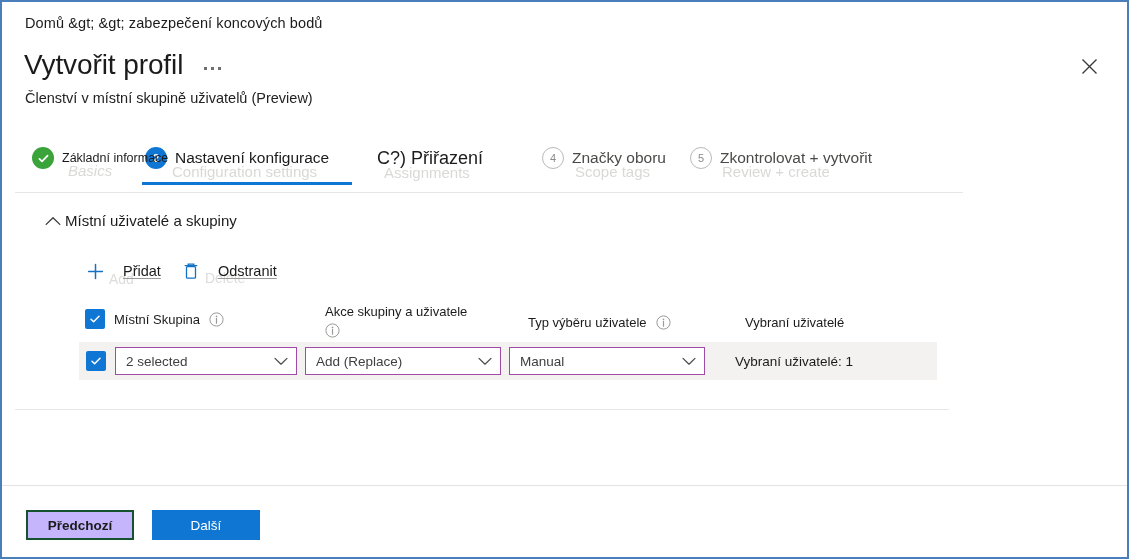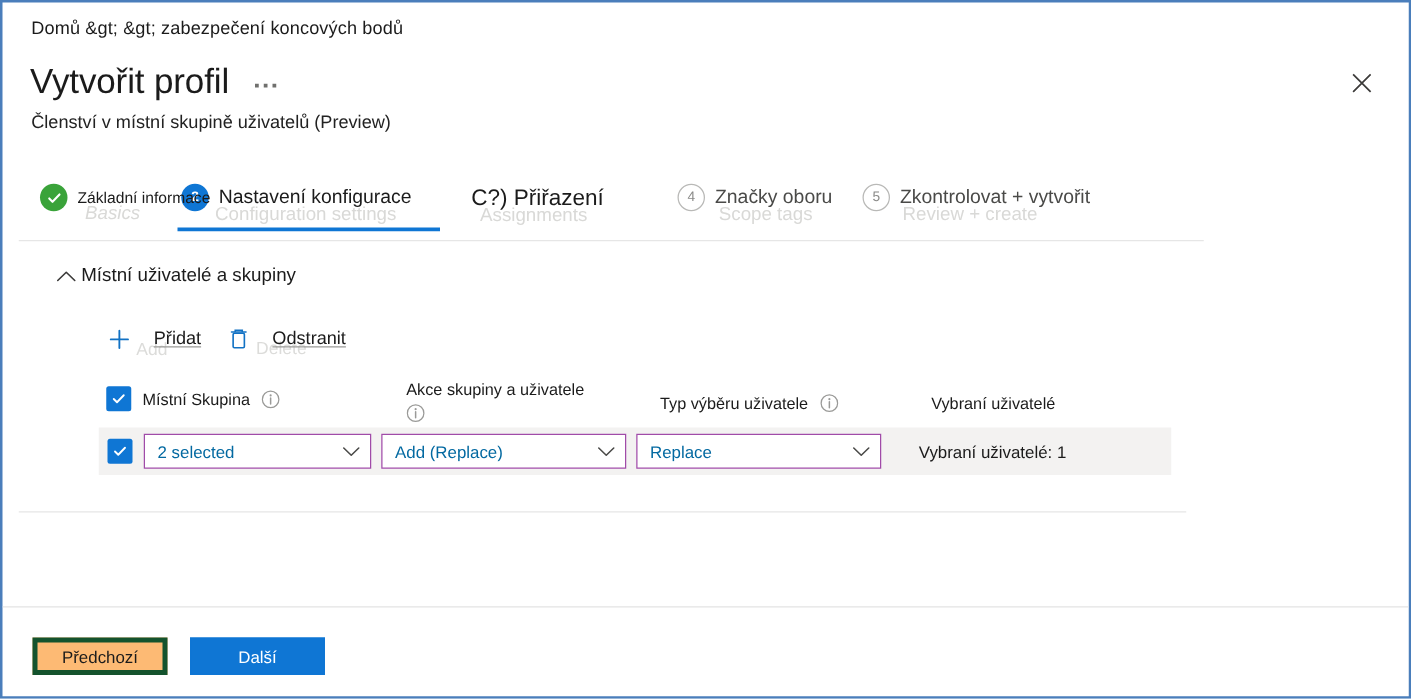--- a/index.html
+++ b/index.html
@@ -282,21 +282,21 @@
     background: #ffffff;
     box-sizing: border-box;
     display: flex;
     align-items: center;
     padding: 0 8px 0 10px;
     cursor: pointer;
     margin-right: 8px;
   }
   .select-value {
     font-size: 13.5px;
-    color: #0369a1;
+    color: #404040;
     flex: 1 1 auto;
     white-space: nowrap;
     overflow: hidden;
   }
   .select-chevron { flex: 0 0 auto; margin-left: 6px; }
   .select-chevron svg { display:block; }
   .sel-1 { width: 182px; }
   .sel-2 { width: 196px; }
   .sel-3 { width: 196px; }
 
@@ -322,23 +322,24 @@
     height: 30px;
     min-width: 108px;
     padding: 0 14px;
     box-sizing: border-box;
     cursor: pointer;
     display: flex;
     align-items: center;
     justify-content: center;
   }
   .btn-secondary {
-    background: #fdba74;
-    border: 4px solid #14532d;
-    color: #1b1b1b;
+    background: #c4b5fd;
+    border: 2px solid #14532d;
+    color: #1b1b1b;
+    font-weight: bold;
   }
   .btn-primary {
     background: #0f76d4;
     border: 1px solid #0f76d4;
     color: #ffffff;
   }
 </style>
 </head>
 <body>
 
@@ -498,21 +499,21 @@
     <div class="select sel-2">
       <span class="select-value">Add (Replace)</span>
       <span class="select-chevron">
         <svg width="14" height="9" viewBox="0 0 14 9" aria-hidden="true">
           <path d="M1 1.4 L7 7.2 L13 1.4" stroke="#4a4a48" stroke-width="1.25" fill="none" stroke-linecap="round" stroke-linejoin="round"></path>
         </svg>
       </span>
     </div>
 
     <div class="select sel-3">
-      <span class="select-value">Replace</span>
+      <span class="select-value">Manual</span>
       <span class="select-chevron">
         <svg width="14" height="9" viewBox="0 0 14 9" aria-hidden="true">
           <path d="M1 1.4 L7 7.2 L13 1.4" stroke="#4a4a48" stroke-width="1.25" fill="none" stroke-linecap="round" stroke-linejoin="round"></path>
         </svg>
       </span>
     </div>
 
     <span class="selected-users">Vybraní uživatelé: 1</span>
   </div>
 

